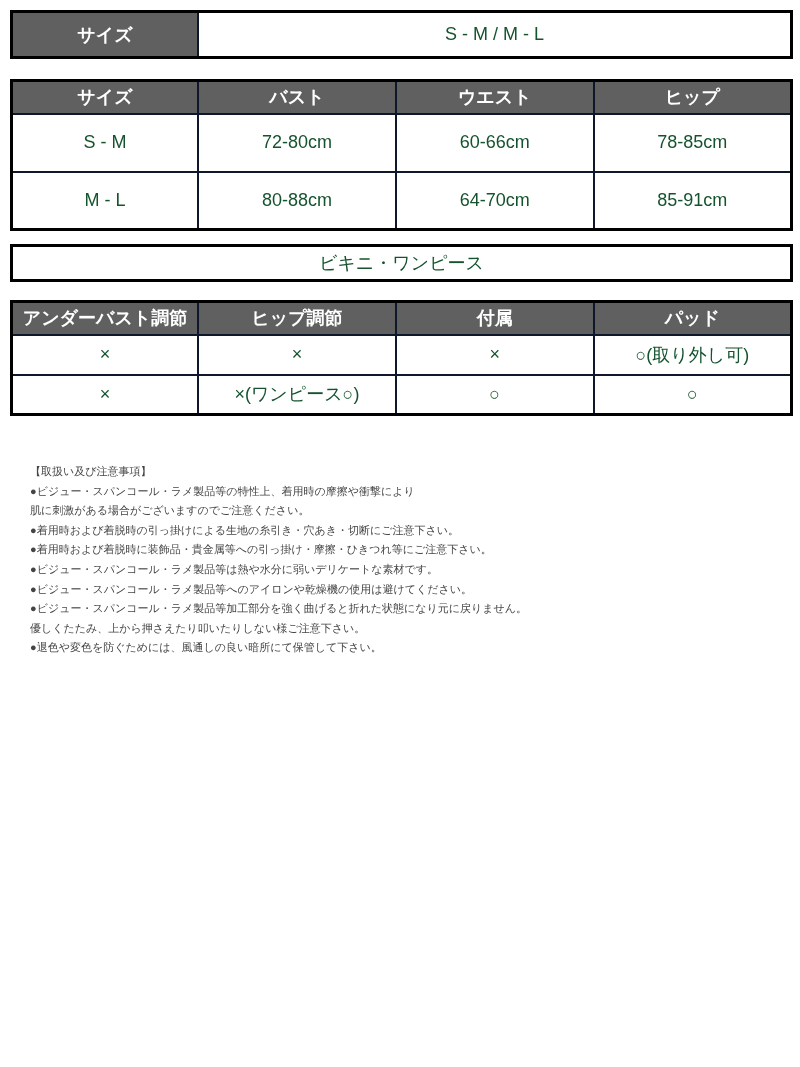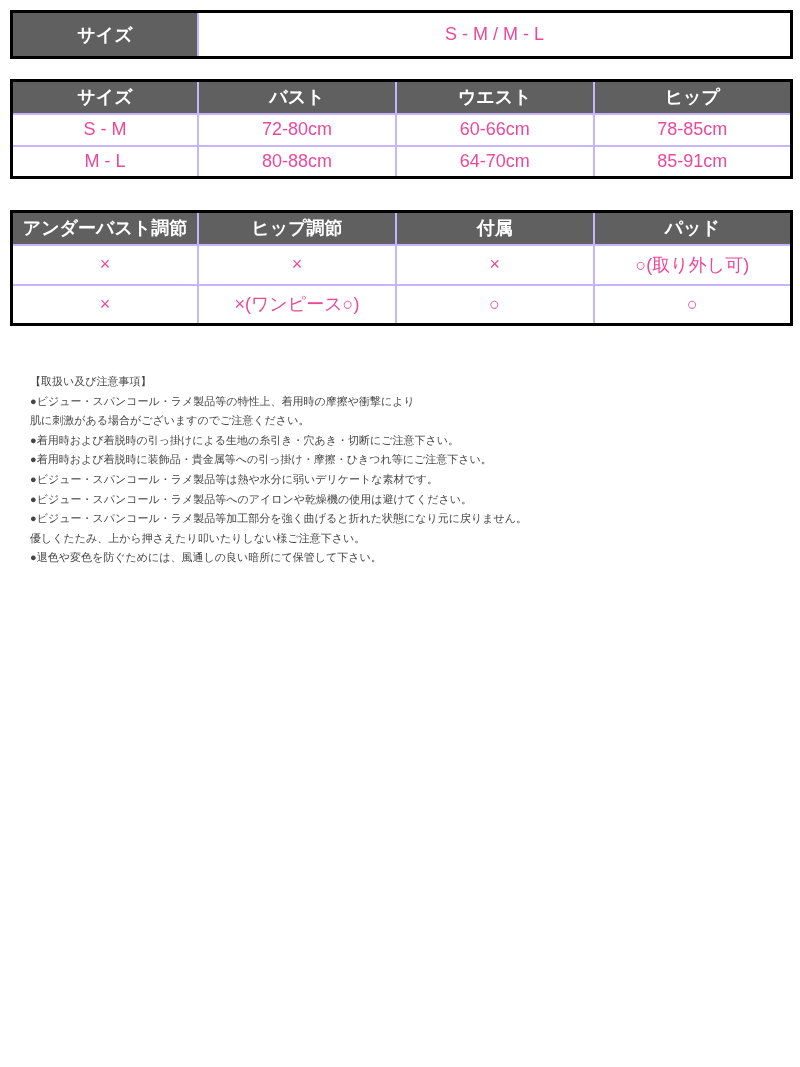--- a/index.html
+++ b/index.html
@@ -21,46 +21,46 @@
     background: #ffffff;
   }
   table.tbl {
     border-collapse: collapse;
     width: 783px;
     margin-left: 10px;
     table-layout: fixed;
   }
   table.tbl { border: 3px solid #000000; }
   table.tbl th, table.tbl td {
-    border: 2px solid #c4b5fd;
+    border: 2px solid #0f172a;
     text-align: center;
     vertical-align: middle;
     padding: 0 4px;
     overflow: hidden;
   }
   table.tbl th {
     background: #606060;
     color: #ffffff;
     font-weight: bold;
     font-size: 18px;
   }
   table.tbl td {
     background: #ffffff;
-    color: #ec4899;
+    color: #14532d;
     font-size: 18px;
     font-weight: normal;
   }
   
   .t1 { margin-top: 10px; }
   .t1 tr { height: 46px; }
   .t1 .col-label { width: 176px; }
   
   .t2 { margin-top: 20px; }
   .t2 tr.head { height: 33px; }
-  .t2 tr.row { height: 32px; }
+  .t2 tr.row { height: 58px; }
   .t2 .col-label { width: 176px; }
   
   .t3 { margin-top: 13px; }
   .t3 tr.head { height: 31px; }
   .t3 tr.row { height: 35px; }
   
   .t4 { margin-top: 18px; }
   .t4 tr.head { height: 33px; }
   .t4 tr.row { height: 40px; }
   .t4 .col-label { width: 176px; }
@@ -109,20 +109,23 @@
       <td>M - L</td>
       <td>80-88cm</td>
       <td>64-70cm</td>
       <td>85-91cm</td>
     </tr>
   </tbody>
     </table>
 
   <table class="tbl t3">
     <tbody>
+    <tr class="row">
+      <td>ビキニ・ワンピース</td>
+    </tr>
   </tbody>
     </table>
 
   <table class="tbl t4">
     <tbody>
         <tr class="head">
       <th class="col-label">アンダーバスト調節</th>
       <th>ヒップ調節</th>
       <th>付属</th>
       <th>パッド</th>

